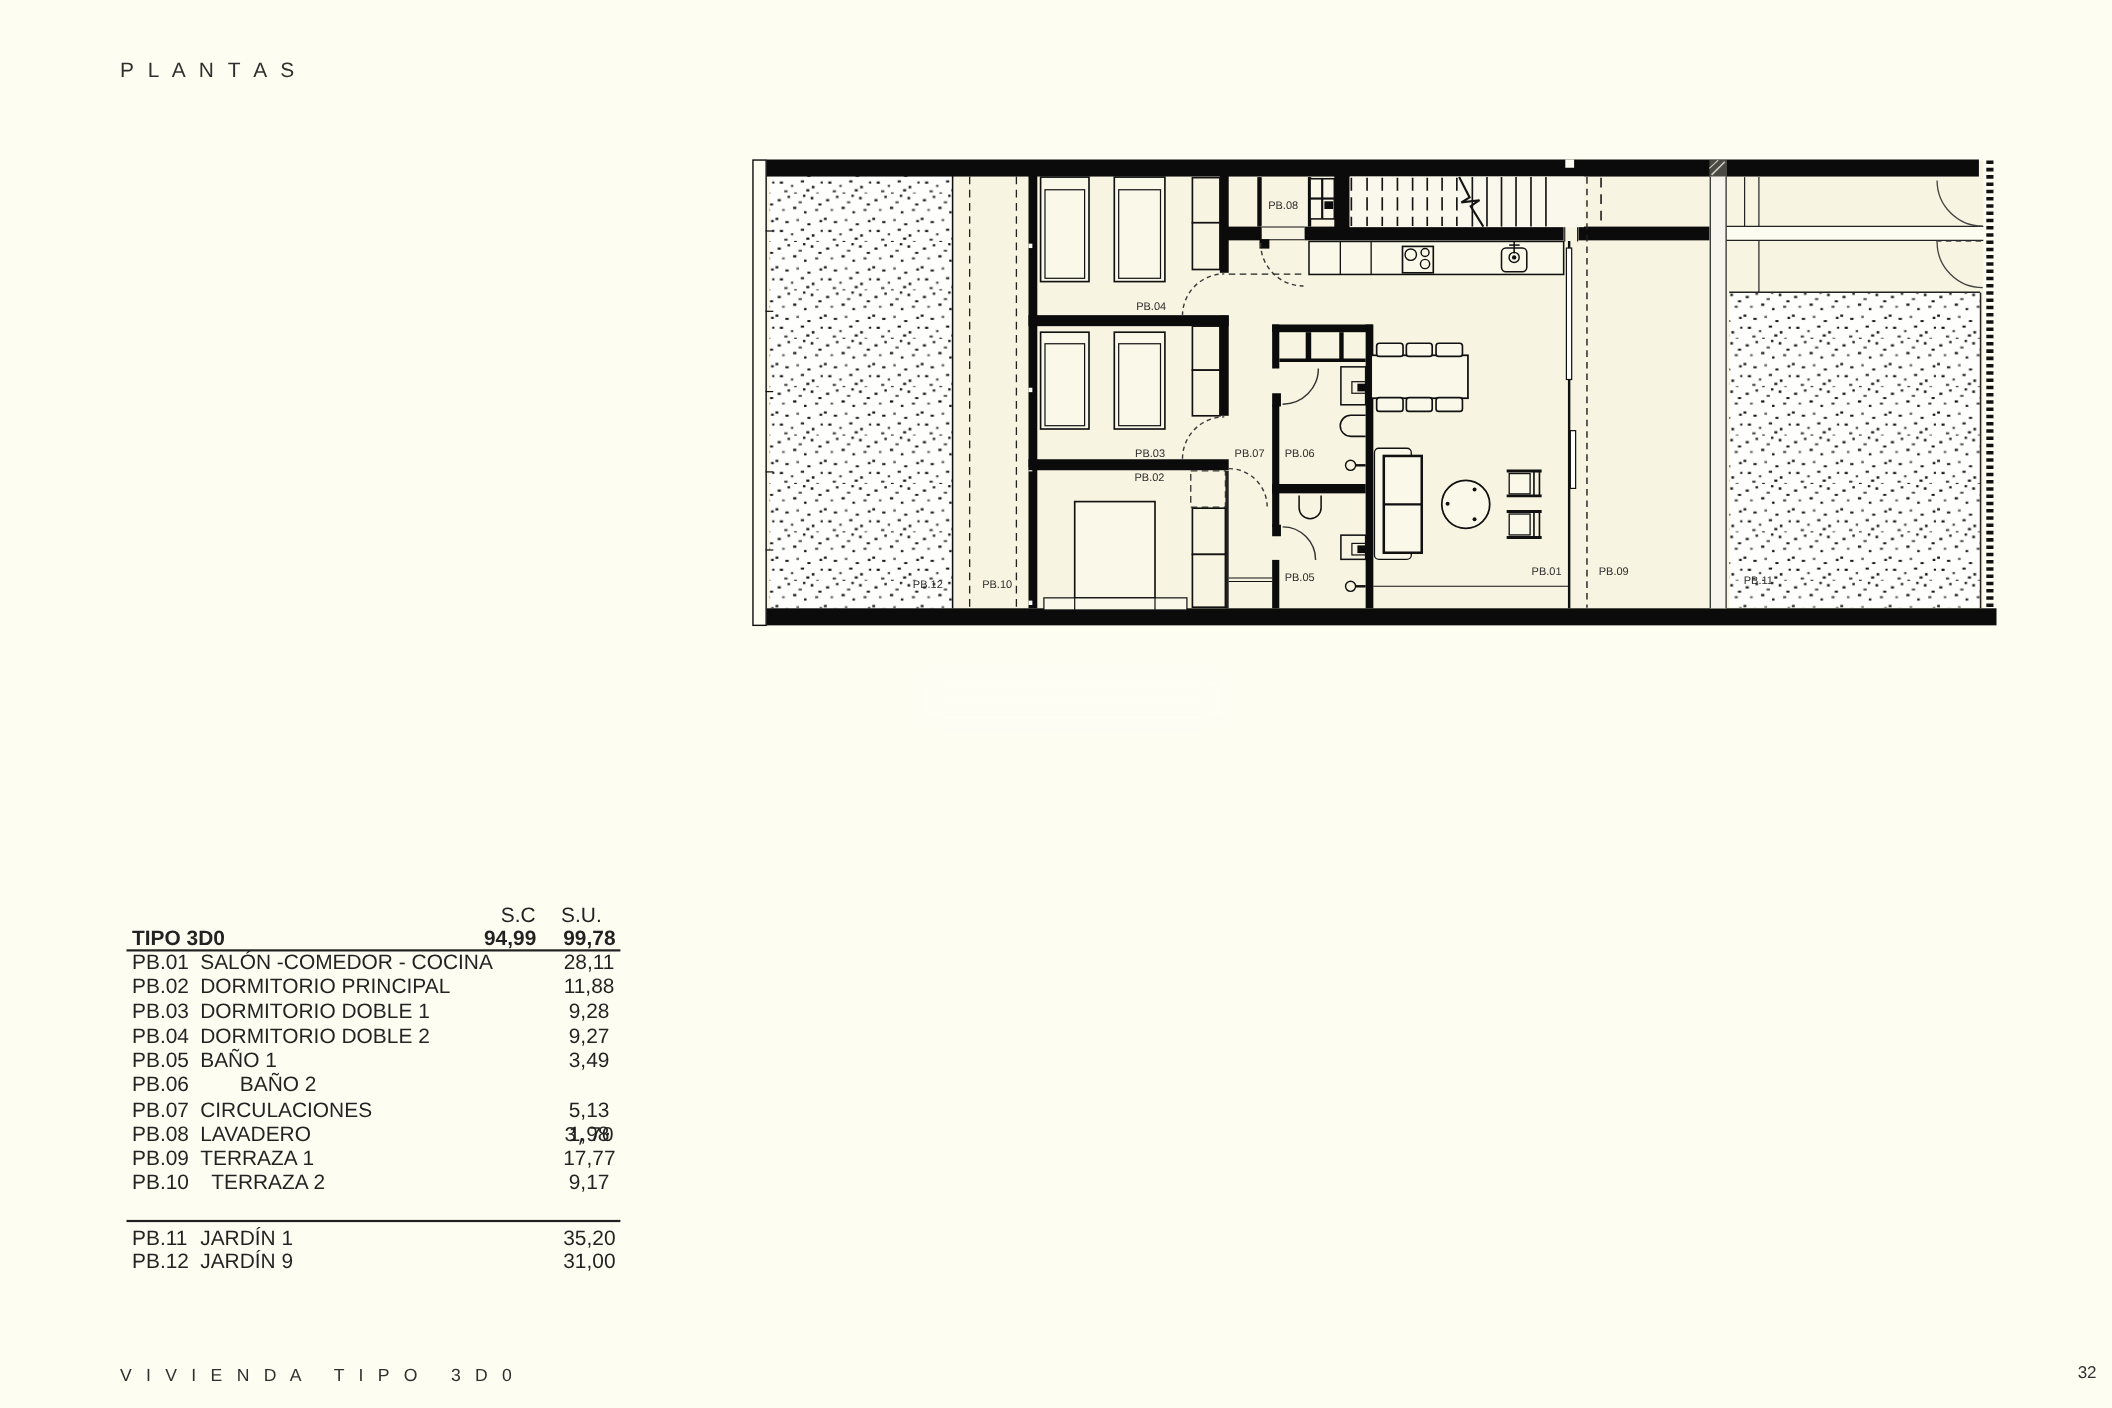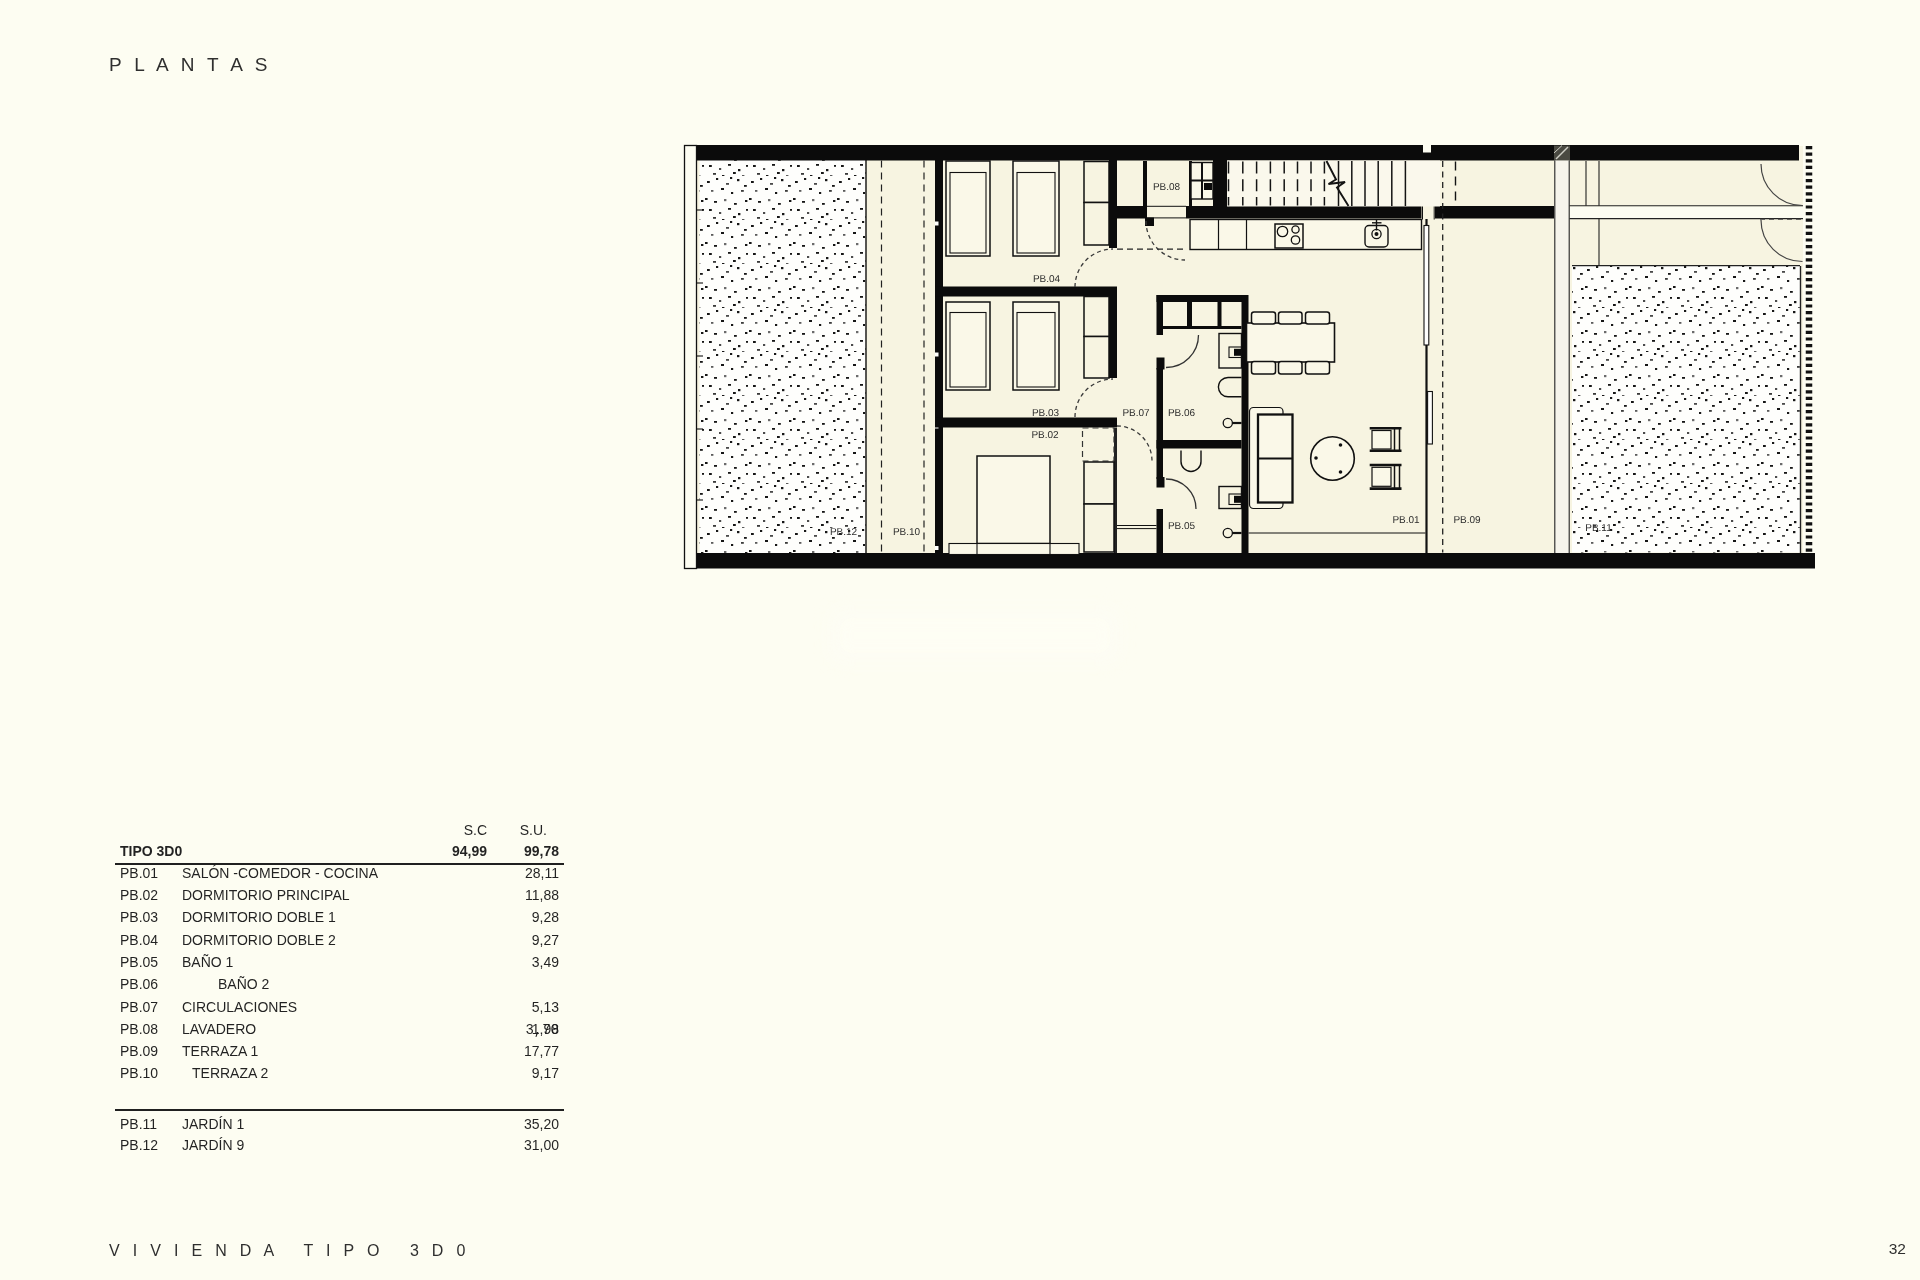--- a/index.html
+++ b/index.html
@@ -1,21 +1,21 @@
 <!DOCTYPE html>
 <html><head>
 <meta charset="utf-8">
 <style>
 html,body{margin:0;padding:0;width:1920px;height:1280px;background:#fdfdf2;font-family:"Liberation Sans",sans-serif;overflow:hidden;-webkit-font-smoothing:antialiased;}
 *{-webkit-font-smoothing:antialiased;}
 text{text-rendering:geometricPrecision;}
 .abs{position:absolute;will-change:transform;}
-.lbl{font-size:14px;color:rgba(31,31,31,0.99);line-height:1;white-space:pre;}
+.lbl{font-size:19px;color:rgba(31,31,31,0.99);line-height:1;white-space:pre;}
 .bld{font-weight:bold;}
-.rt{text-align:right;}
+.rt{text-align:center;}
 svg text{font-family:"Liberation Sans",sans-serif;}
 </style>
 </head>
 <body>
 
 <div class="abs" style="left:109px;top:53.5px;font-size:19px;letter-spacing:3.85px;color:rgba(45,45,45,0.99);white-space:pre;">P L A N T A S</div>
 
 <div class="abs" style="left:109px;top:1241.5px;font-size:16px;letter-spacing:4.3px;color:rgba(45,45,45,0.99);white-space:pre;">V I V I E N D A   T I P O   3 D 0</div>
 
 <div class="abs" style="left:1860px;top:1239.5px;width:46px;text-align:right;font-size:15.5px;color:rgba(45,45,45,0.99);">32</div>

